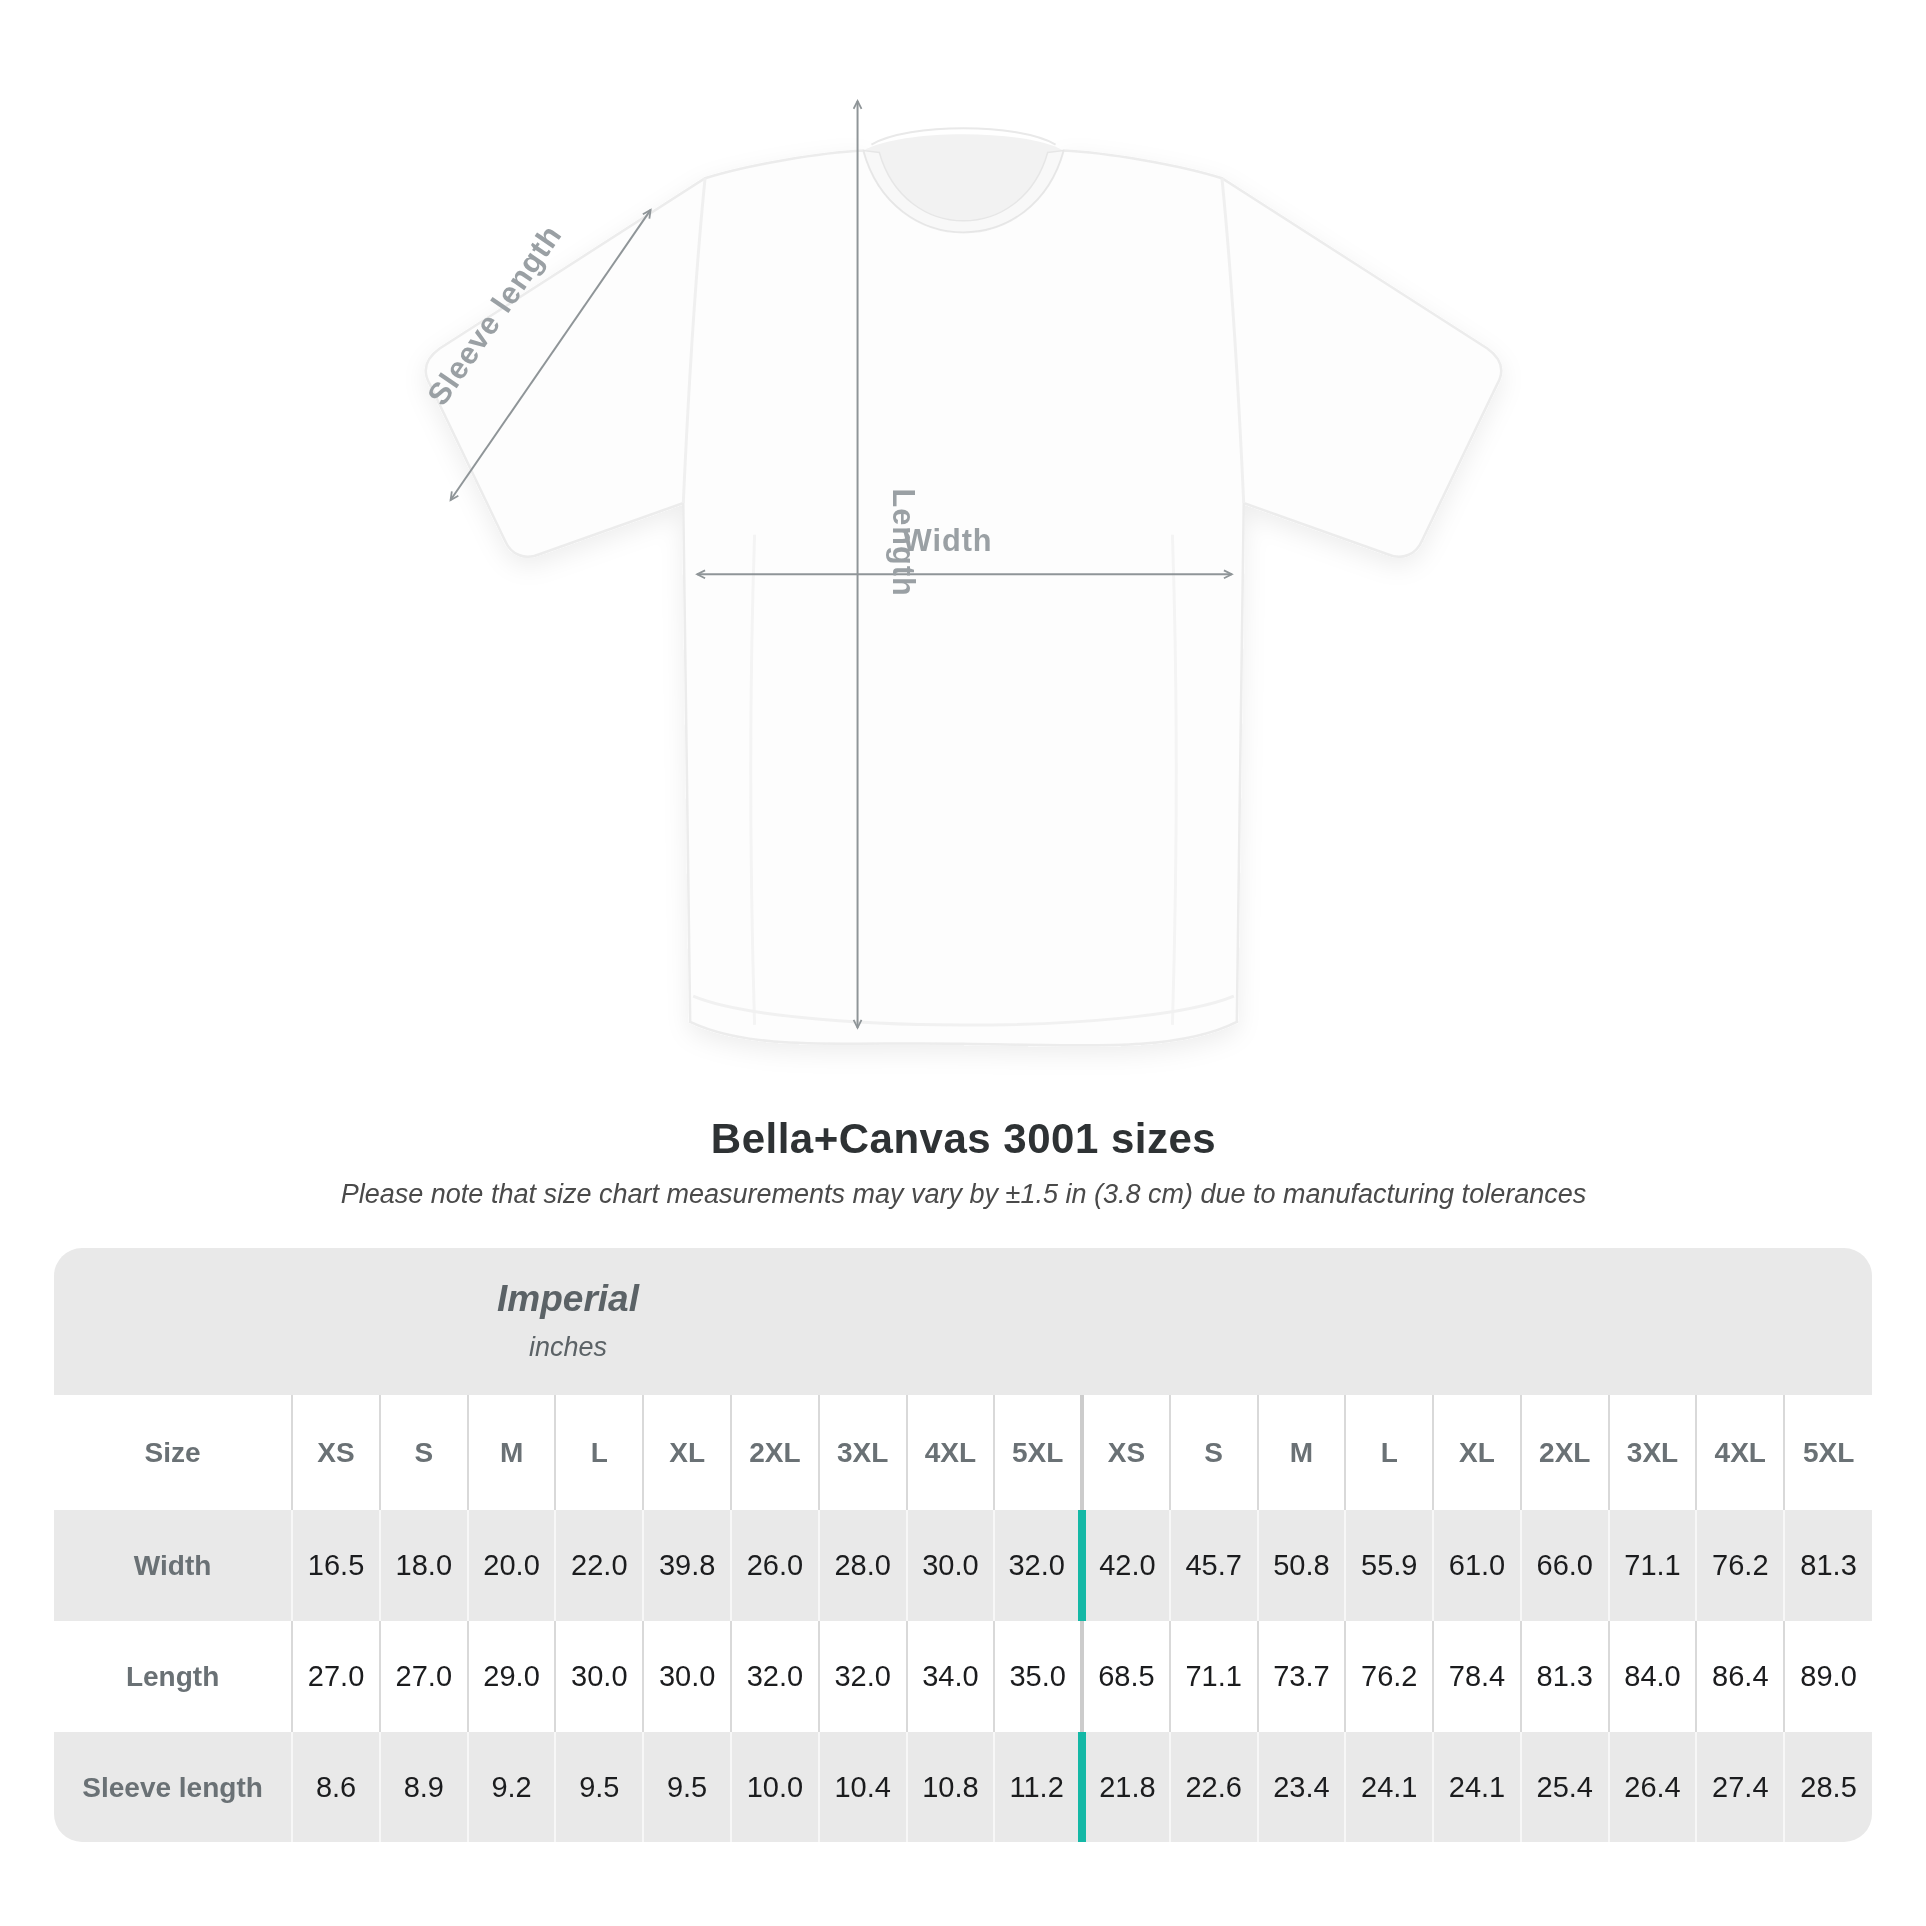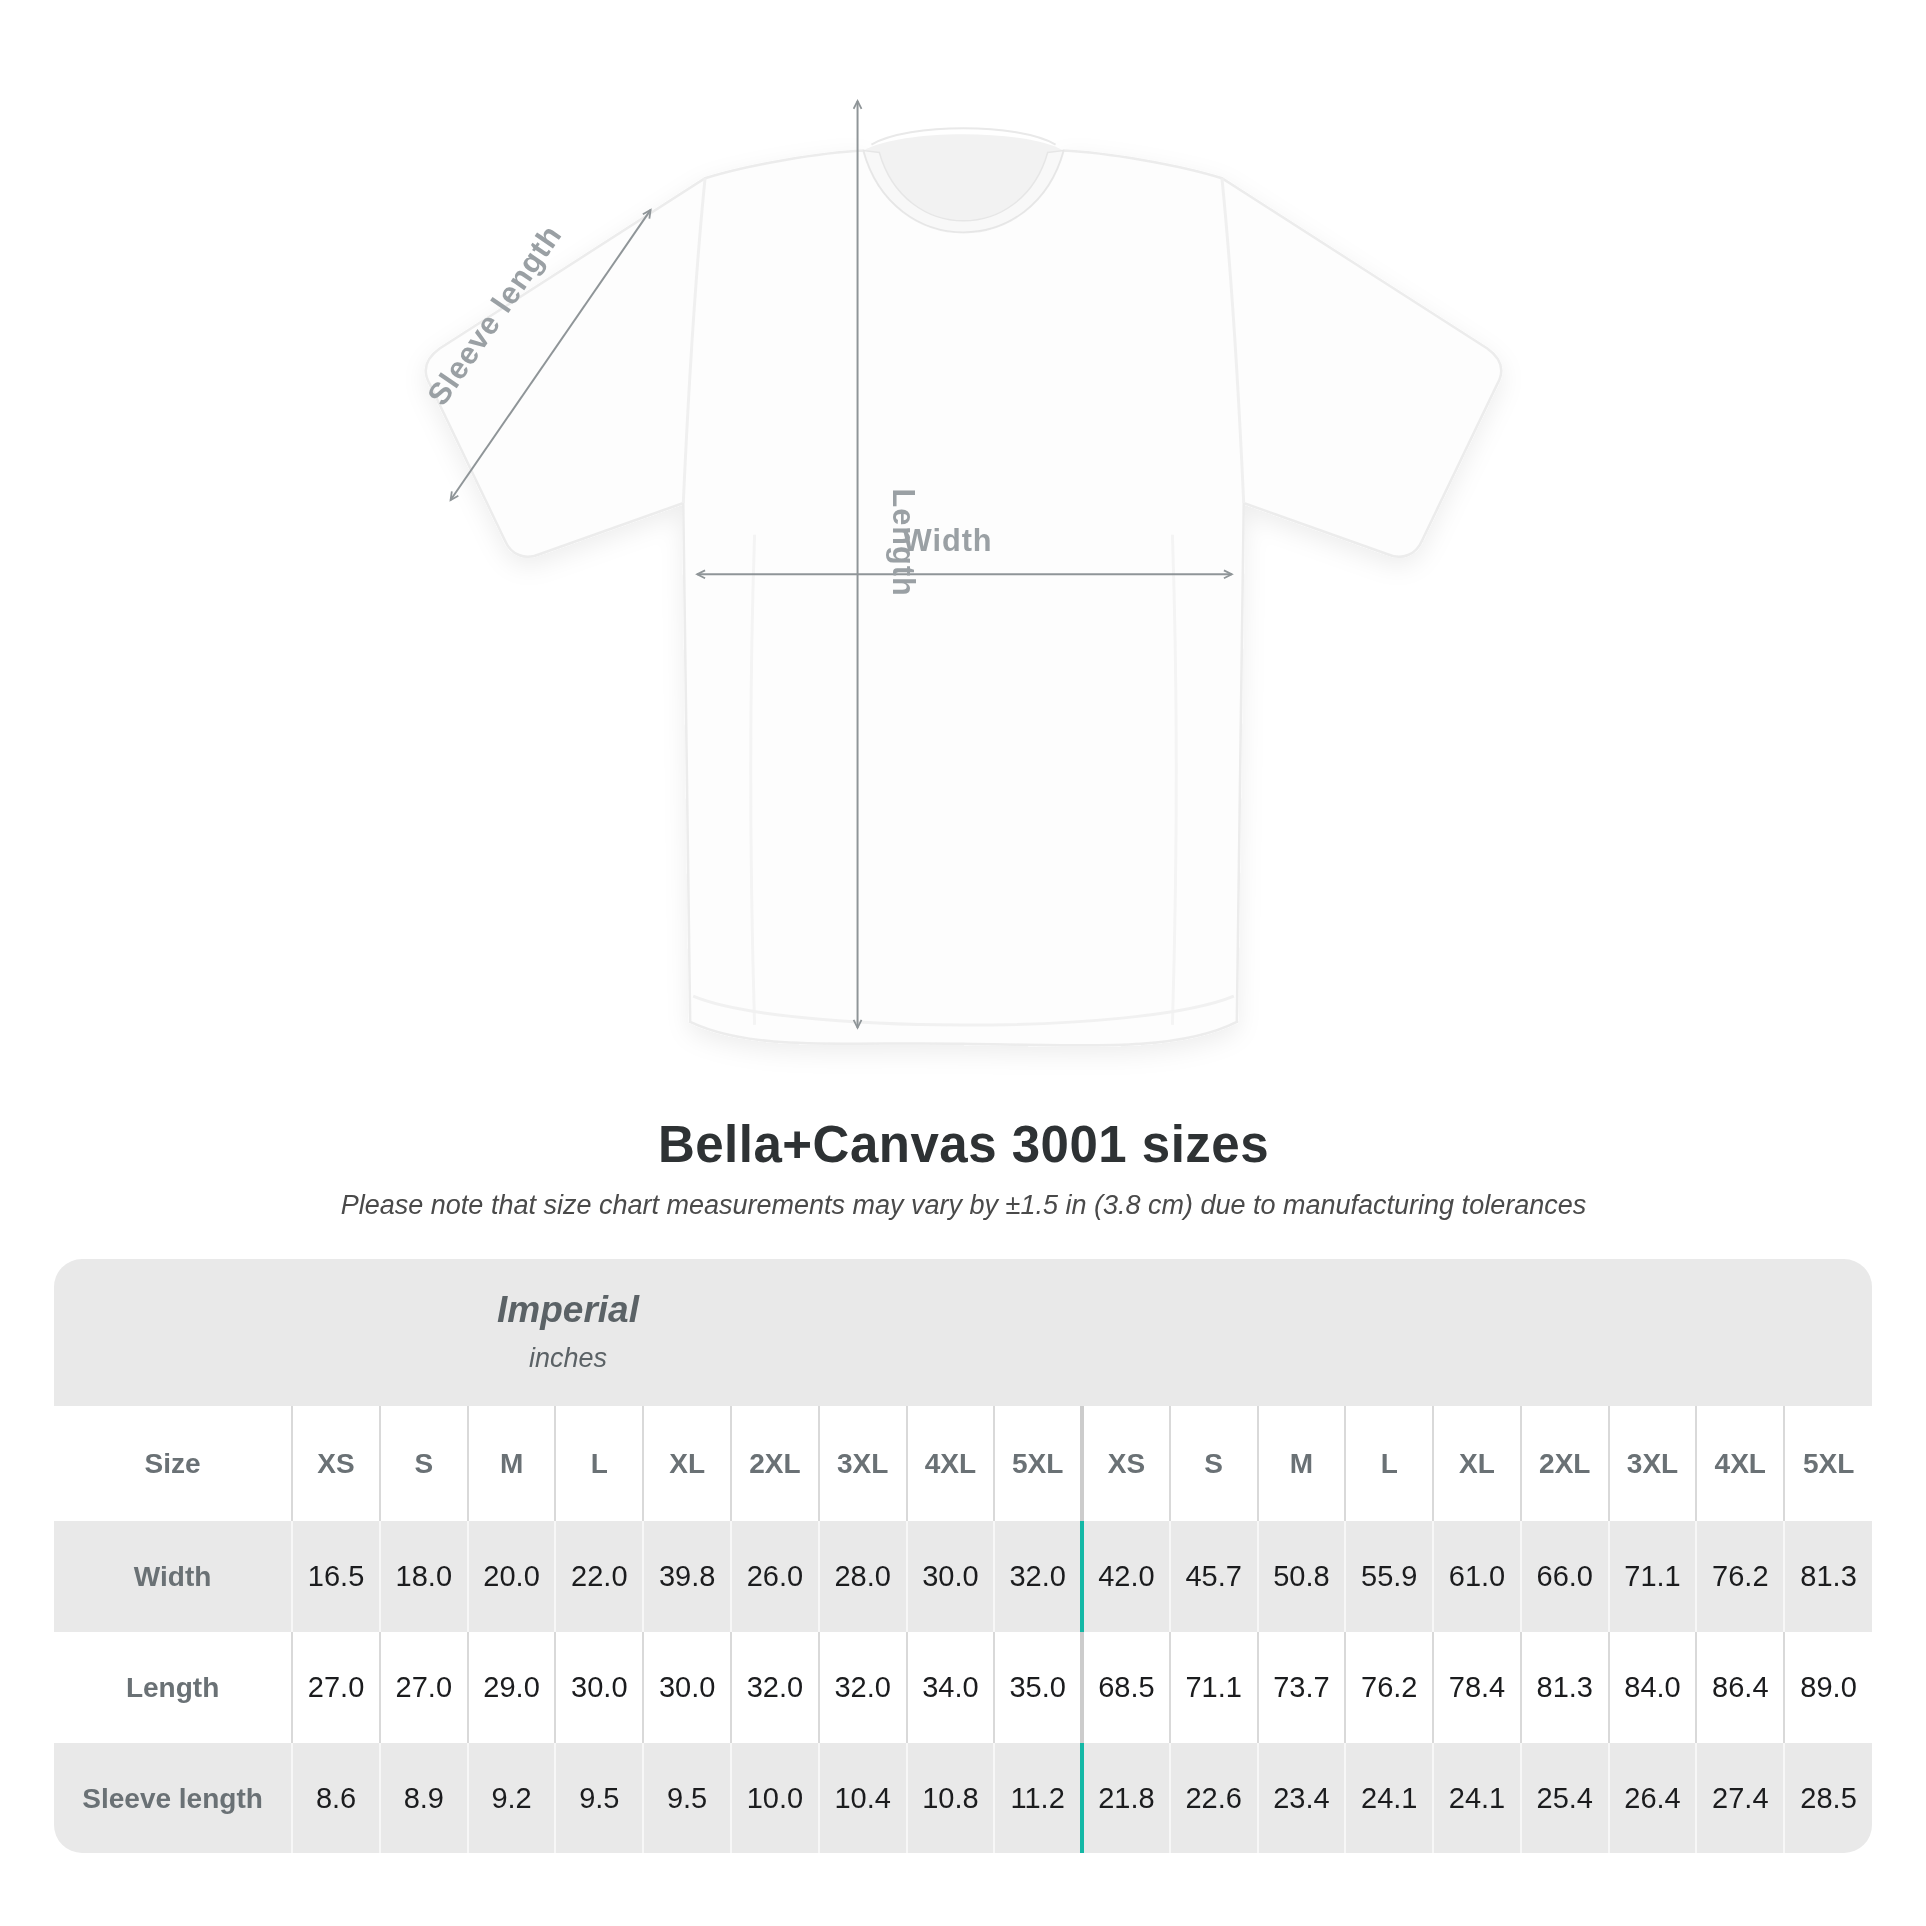--- a/index.html
+++ b/index.html
@@ -6,21 +6,21 @@
   body{
     width:1927px;height:1927px;background:#ffffff;overflow:hidden;
     font-family:"Liberation Sans", sans-serif;
     -webkit-font-smoothing:antialiased;
   }
   .figure{position:relative;width:1927px;height:1109px;}
   .figure svg{display:block;}
   .diagram-label{fill:#9aa0a4;font-family:"Liberation Sans",sans-serif;font-weight:bold;font-size:31px;letter-spacing:1px;}
   .page-title{
     margin:6px 0 0;text-align:center;color:#2e3234;
-    font-size:51px;font-weight:bold;letter-spacing:0.5px;
+    font-size:42px;font-weight:bold;letter-spacing:0.5px;
   }
   .page-note{
     margin:16px 0 0;text-align:center;color:#4a4a4a;
     font-size:27px;font-style:italic;
   }
   .card{
     margin:38px 54px 0;width:1818px;height:594px;box-sizing:border-box;
     background:#e9e9e9;border-radius:28px;overflow:hidden;
   }
   .units-band{display:flex;height:147px;border-radius:12px;}
@@ -37,21 +37,21 @@
   table.sizes th,table.sizes td{
     text-align:center;vertical-align:middle;padding:0;
   }
   table.sizes th{font-weight:bold;font-size:28px;color:#6a7175;text-align:center;}
   table.sizes td{font-weight:normal;font-size:29px;color:#1b1c1e;}
   tr.white{background:#ffffff;}
   tr.gray{background:transparent;}
   tr.white th + th, tr.white th + td, tr.white td + td{border-left:2px solid #d9d9d9;}
   tr.gray th + th, tr.gray th + td, tr.gray td + td{border-left:2px solid #f7f7f7;}
   tr.white .grp{border-left:4px solid #cccccc;}
-  tr.gray .grp{border-left:4px solid #14b8a6;}
+  tr.gray .grp{border-left:8px solid #14b8a6;}
 </style>
 </head>
 <body>
 
 <div class="figure">
   <svg width="1927" height="1109" viewBox="0 0 1946 1120" xmlns="http://www.w3.org/2000/svg">
     <defs>
       <filter id="soft" x="-10%" y="-10%" width="120%" height="130%">
         <feDropShadow dx="0" dy="8" stdDeviation="12" flood-color="#000000" flood-opacity="0.07"></feDropShadow>
       </filter>

